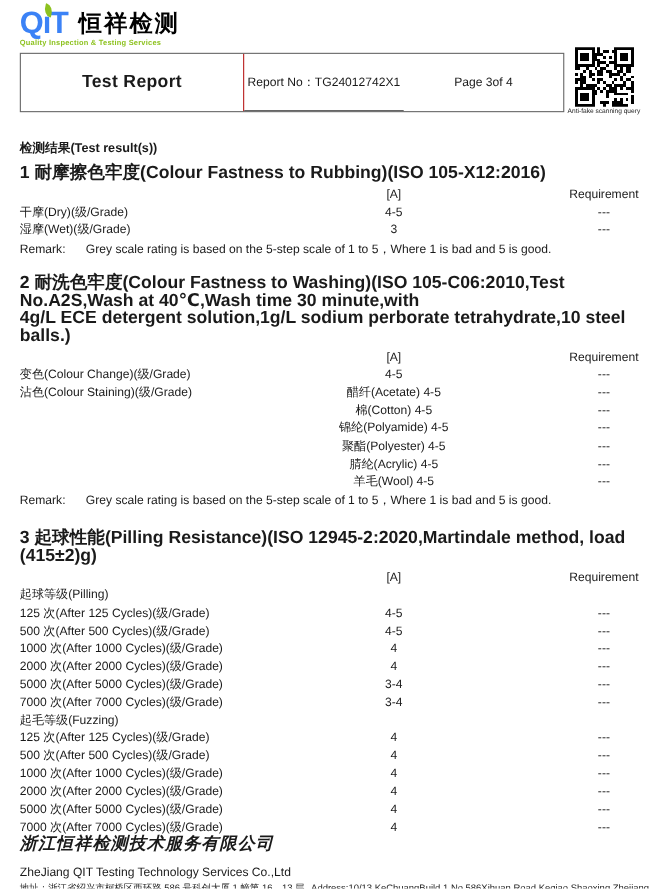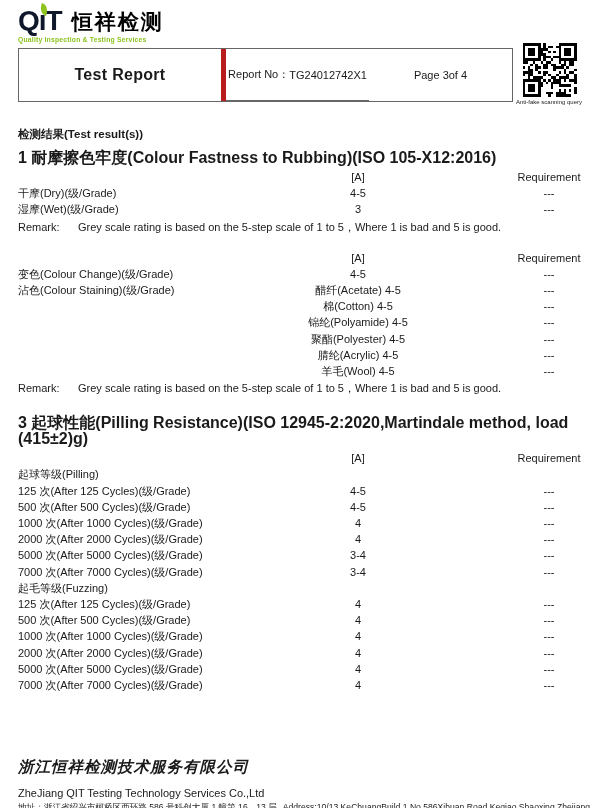--- a/index.html
+++ b/index.html
@@ -11,21 +11,21 @@
   .logo{padding-top:8px;}
   .logo-line{display:flex;align-items:flex-end;gap:10px;}
   .logo-qit{font-size:28px;font-weight:bold;color:#1b3a6d;line-height:26px;position:relative;letter-spacing:-1px;}
   .logo-qit .leaf{position:absolute;left:22px;top:-4px;width:8px;height:11px;background:#8dc21f;
         border-radius:0 90% 0 90%;transform:rotate(18deg);}
   .logo-cn{font-size:21px;font-weight:bold;color:#1b3a6d;letter-spacing:2px;line-height:25px;}
   .tagline{font-size:6.8px;font-weight:bold;color:#8dc21f;margin-top:2px;letter-spacing:.2px;}
 
   
   .header-table{display:flex;width:495px;height:54px;border:1px solid #666;margin-top:5px;box-sizing:border-box;}
-  .ht-left{width:202px;border-right:5px solid #b91c1c;display:flex;align-items:center;justify-content:center;
+  .ht-left{width:202px;border-right:1px solid #b91c1c;display:flex;align-items:center;justify-content:center;
         font-weight:bold;font-size:16px;letter-spacing:.3px;}
   .ht-right{flex:1;display:flex;flex-direction:row;text-align:right;}
   .ht-row{flex:1;display:flex;align-items:center;justify-content:center;font-size:11px;}
   .ht-row.first{border-bottom:1px solid #666;}
 
   
   .qr-block{position:absolute;top:43px;left:521px;width:57px;}
   .qr-code svg{display:block;}
   .qr-caption{font-size:6px;margin-top:2px;width:92px;margin-left:-18px;text-align:center;color:#222;}
 
@@ -53,21 +53,21 @@
   .tel .url{text-decoration:underline;}
 </style>
 </head>
 <body>
 
 <div class="page">
   <div class="content">
 
     <div class="logo">
       <div class="logo-line">
-        <div class="logo-qit" style="color: #0f172a;"><span>Q</span><span>ı</span><span>T</span><span class="leaf" style="background: rgb(141, 194, 31);"></span></div>
+        <div class="logo-qit" style="color: #3b82f6;"><span>Q</span><span>ı</span><span>T</span><span class="leaf" style="background: rgb(141, 194, 31);"></span></div>
         <div class="logo-cn" style="color: #000000;">恒祥检测</div>
       </div>
       <div class="tagline" style="color: rgb(141, 194, 31);">Quality Inspection &amp; Testing Services</div>
     </div>
 
     <div class="header-table">
       <div class="ht-left">Test Report</div>
       <div class="ht-right">
         <div class="ht-row first">
             <span>Report No：</span>
@@ -104,20 +104,24 @@
     <div class="req">---</div>
   </div>
 </div>
     <div class="remark">
       <span class="remark-label">Remark:</span>
       <span>Grey scale rating is based on the 5-step scale of 1 to 5，Where 1 is bad and 5 is good.</span>
     </div>
   </div>
 
   <div class="section">
+    <div class="section-title">
+            <div>2 耐洗色牢度(Colour Fastness to Washing)(ISO 105-C06:2010,Test No.A2S,Wash at 40℃,Wash time 30 minute,with</div>
+            <div>4g/L ECE detergent solution,1g/L sodium perborate tetrahydrate,10 steel balls.)</div>
+          </div>
     <div class="t-row header-row">
       <div></div>
       <div class="val">[A]</div>
       <div class="req">Requirement</div>
     </div>
     <div>
   <div class="t-row">
     <div>变色(Colour Change)(级/Grade)</div>
     <div class="val">4-5</div>
     <div class="req">---</div>

